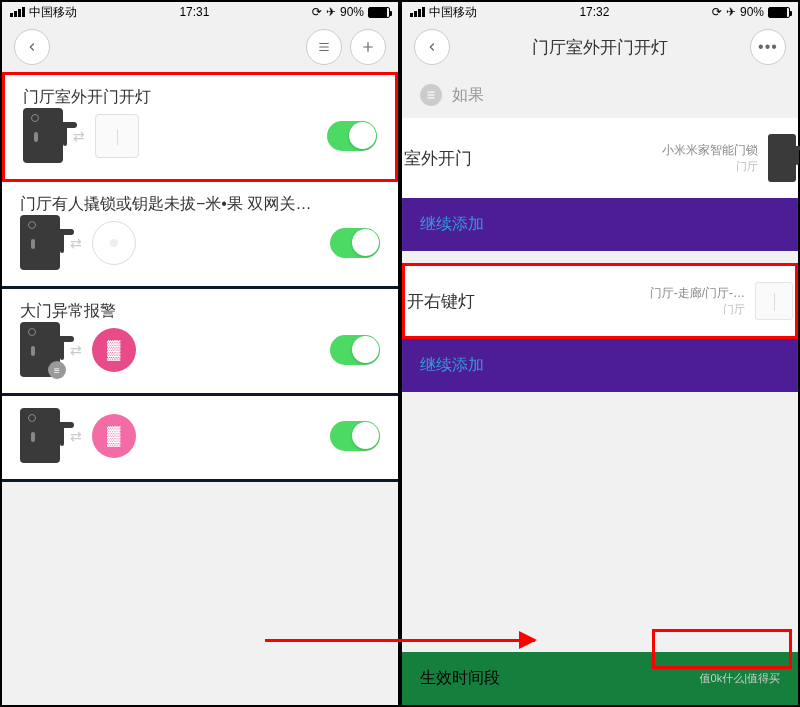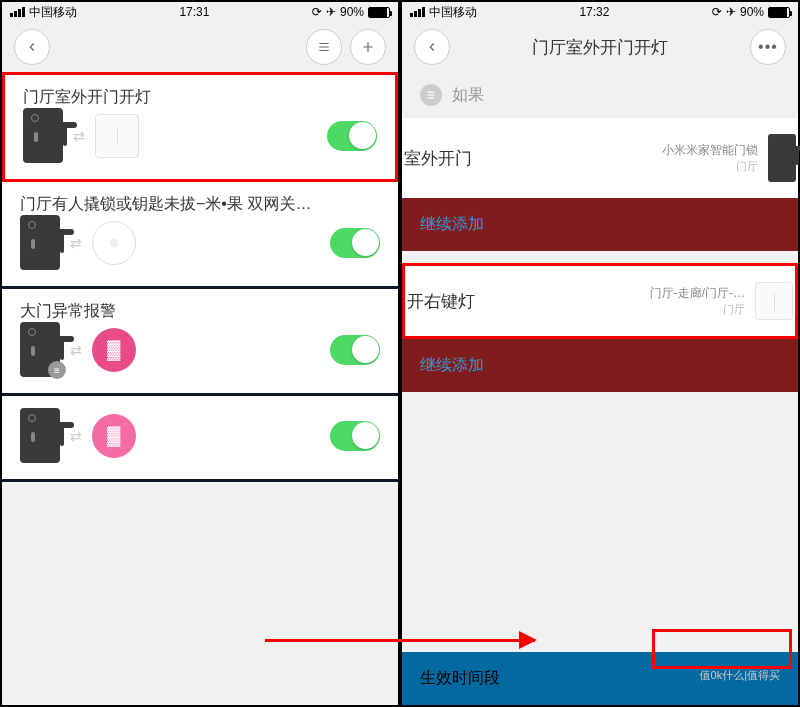--- a/index.html
+++ b/index.html
@@ -50,28 +50,28 @@
     .toggle { width: 50px; height: 30px; background: #4cd964; border-radius: 15px; position: relative; cursor: pointer; }
     .toggle::after { content:''; width: 27px; height: 27px; background: #fff; border-radius: 50%; position: absolute; right: 1.5px; top: 1.5px; box-shadow: 0 1px 3px rgba(0,0,0,0.2); }
     
     .highlight-box { border: 3px solid #ff0000; }
     
     .action-row { background: #fff; padding: 16px 2px; display: flex; justify-content: space-between; align-items: center; }
     .action-left { font-size: 17px; color: #333; }
     .action-right { display: flex; align-items: center; gap: 10px; }
     .action-device-name { font-size: 12px; color: #888; text-align: right; }
     .action-device-sub { font-size: 11px; color: #bbb; }
-    .add-more { background: #7f1d1d; padding: 16px 18px; color: #3498db; font-size: 16px; cursor: pointer; }
+    .add-more { background: #4c1d95; padding: 16px 18px; color: #3498db; font-size: 16px; cursor: pointer; }
     .spacer { height: 12px; background: #f1f1f1; }
     
     .arrow { position: absolute; bottom: 65px; left: 50%; transform: translateX(-50%); z-index: 10; }
     .arrow-line { width: 270px; height: 3px; background: #ff0000; position: relative; }
     .arrow-line::after { content:''; position:absolute; right:-2px; top:-8px; border-left: 18px solid #ff0000; border-top: 9.5px solid transparent; border-bottom: 9.5px solid transparent; }
     
-    .bottom-section { background:#0369a1; padding: 16px 18px; display:flex; justify-content:space-between; align-items:flex-start; margin-top:auto; }
+    .bottom-section { background:#15803d; padding: 16px 18px; display:flex; justify-content:space-between; align-items:center; margin-top:auto; }
     .watermark { font-size: 11px; color: #ccc; }
     .mini-lock { width: 28px; height: 48px; background:#3a3a3a; border-radius:3px; position:relative; }
     .mini-handle { position:absolute; right:-10px; top:12px; width:10px; height:4px; background:#3a3a3a; border-radius:0 2px 2px 0; }
     .mini-handle::after { content:''; position:absolute; left:0; top:3px; width:3px; height:16px; background:#3a3a3a; border-radius:0 0 2px 2px; }
     .mini-switch { width:38px; height:38px; background:#fafafa; border:1px solid #e5e5e5; border-radius:3px; position:relative; }
     .mini-switch::after { content:''; position:absolute; left:50%; top:10px; width:1px; height:18px; background:#ddd; }
     .bottom-highlight { position:absolute; border:3px solid #ff0000; }
   </style>
 </head>
 <body>

